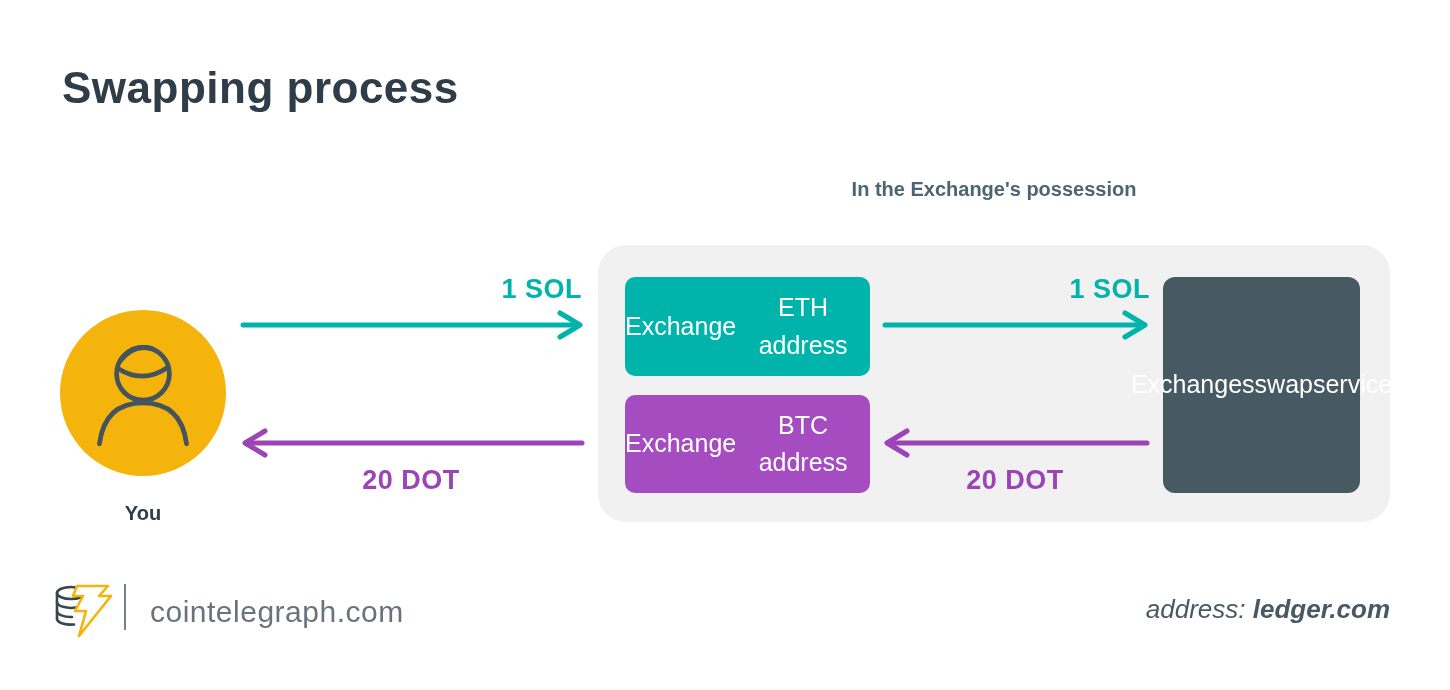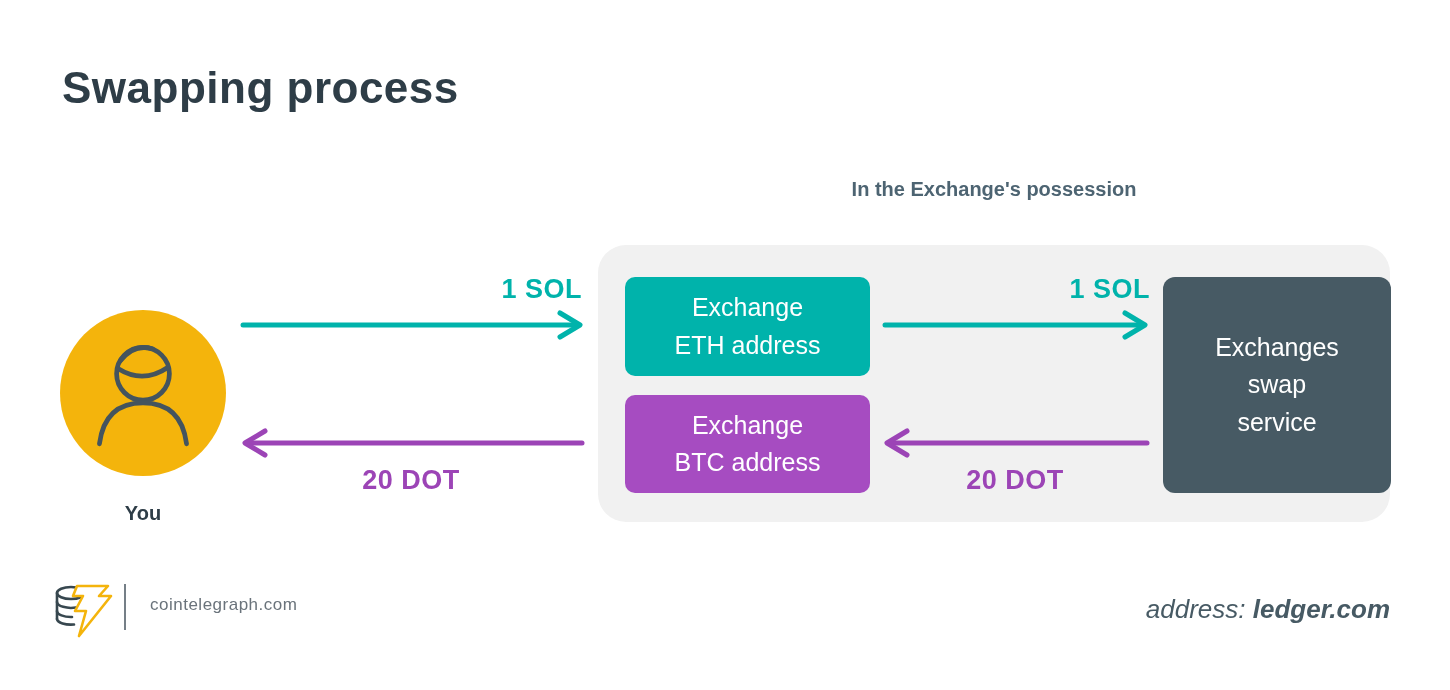--- a/index.html
+++ b/index.html
@@ -20,33 +20,33 @@
 
   .title{position:absolute;left:62px;top:55px;font-size:44px;font-weight:bold;color:var(--slate-dark);letter-spacing:0.5px;margin-top:8px;}
 
   .panel-header{position:absolute;left:598px;top:178px;width:792px;text-align:center;font-size:20px;font-weight:bold;color:var(--slate-mid);}
 
   .panel{position:absolute;left:598px;top:245px;width:792px;height:277px;background:var(--panel);border-radius:28px;}
 
   .actor-circle{position:absolute;left:60px;top:310px;width:166px;height:166px;border-radius:50%;background:var(--yellow);display:flex;align-items:center;justify-content:center;overflow:hidden;}
   .actor-label{position:absolute;left:60px;top:502px;width:166px;text-align:center;font-size:20px;font-weight:bold;color:var(--slate-dark);}
 
-  .node{position:absolute;display:flex;flex-direction:column;align-items:center;justify-content:center;color:#ffffff;font-size:25px;line-height:1.5;text-align:center;}
+  .node{position:absolute;display:flex;flex-direction:row;align-items:center;justify-content:center;color:#ffffff;font-size:25px;line-height:1.5;text-align:center;}
   .node-eth{left:625px;top:277px;width:245px;height:99px;background:var(--teal);border-radius:10px;}
   .node-btc{left:625px;top:395px;width:245px;height:98px;background:var(--purple);border-radius:10px;}
-  .node-swap{left:1163px;top:277px;width:228px;height:216px;background:var(--slate-box);border-radius:12px;}
+  .node-swap{left:1163px;top:277px;width:197px;height:216px;background:var(--slate-box);border-radius:12px;}
 
   .arrow{position:absolute;}
   .flow-label{position:absolute;font-size:27px;font-weight:bold;text-align:center;letter-spacing:0.5px;}
   .flow-label.teal{color:var(--teal);text-align:right;}
   .flow-label.purple{color:var(--purple-arrow);}
 
   .footer-logo{position:absolute;left:52px;top:578px;}
   .footer-divider{position:absolute;left:124px;top:584px;width:2px;height:46px;background:#757f87;}
-  .footer-site{position:absolute;left:150px;top:595px;font-size:17px;color:var(--gray-text);letter-spacing:0.5px;}
+  .footer-site{position:absolute;left:150px;top:595px;font-size:30px;color:var(--gray-text);letter-spacing:0.5px;}
   .footer-source{position:absolute;right:60px;top:594px;font-size:26px;font-style:italic;color:var(--slate-box);}
   .footer-source .src-name{font-weight:bold;}
 </style>
 </head>
 <body>
 
 <div class="canvas">
 
   <div class="title">Swapping process</div>
 

